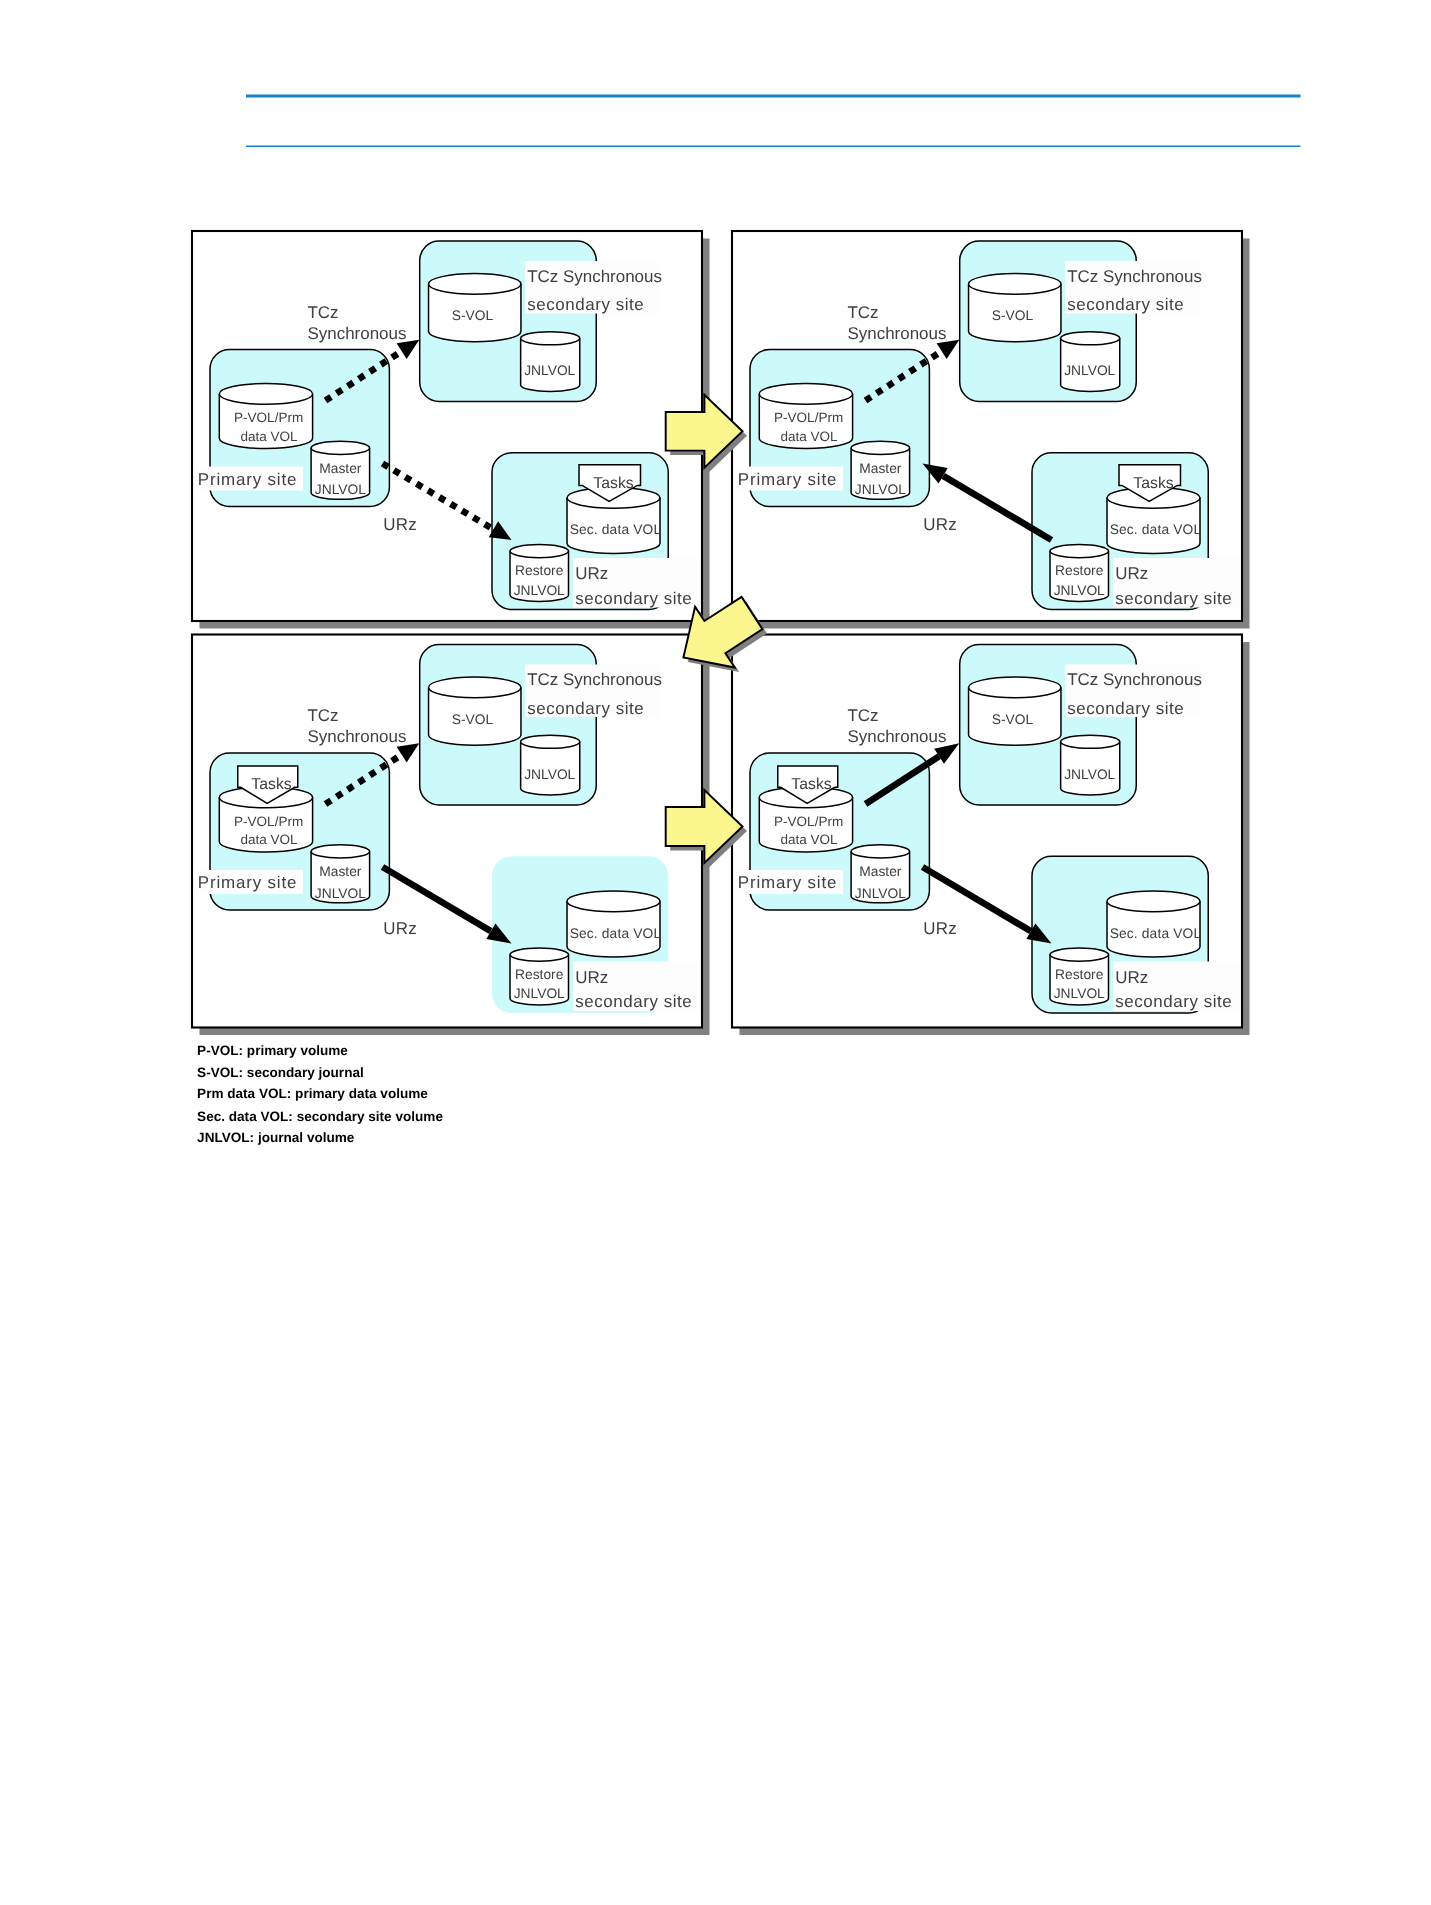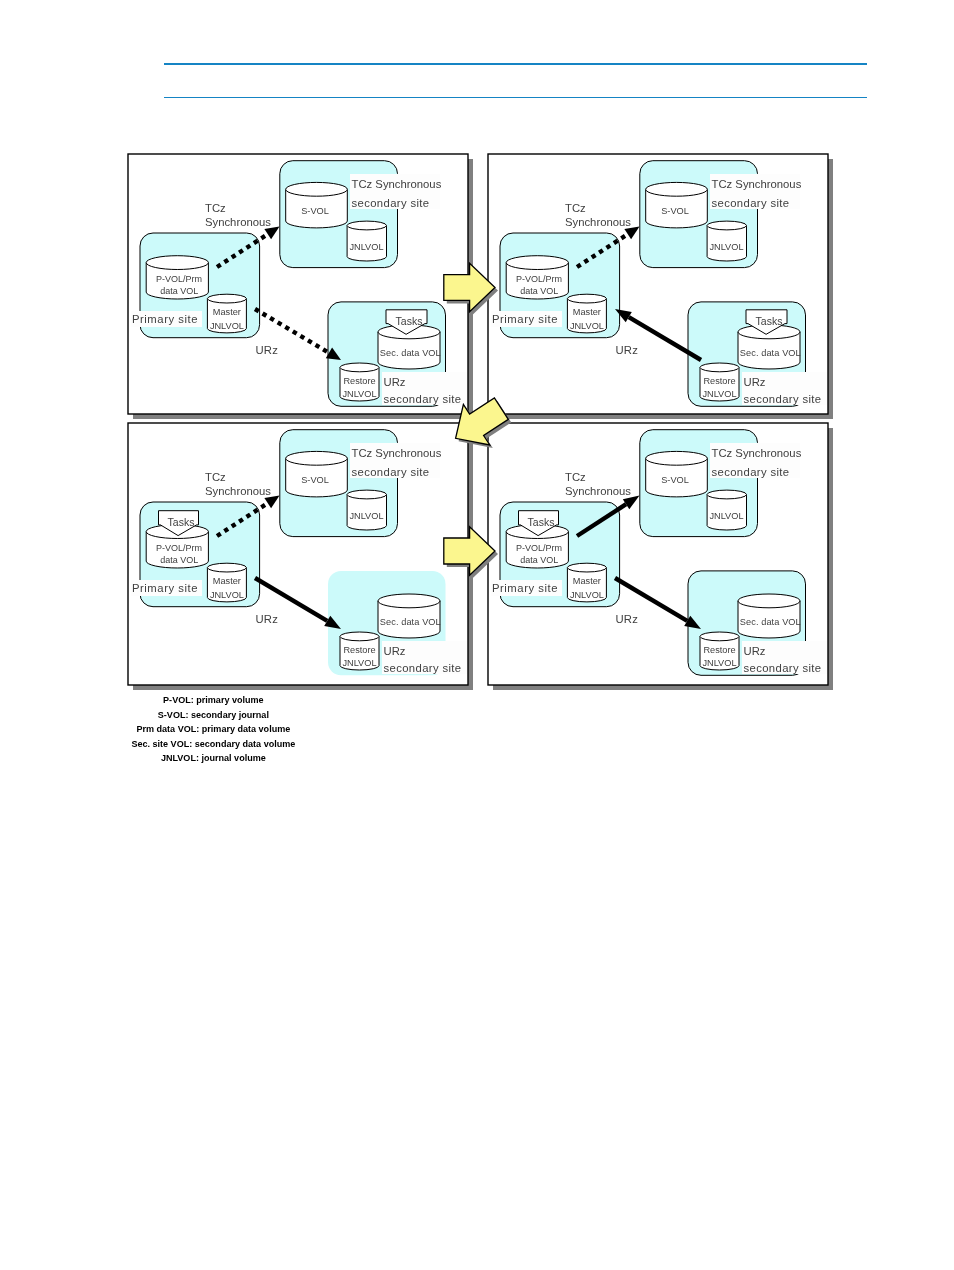--- a/index.html
+++ b/index.html
@@ -1,21 +1,21 @@
 <!DOCTYPE html>
 <html><head>
 <meta charset="utf-8">
 <style>
   html,body{margin:0;padding:0;}
   body{width:954px;height:1270px;background:#fff;font-family:"Liberation Sans",sans-serif;overflow:hidden;}
   .page{position:relative;width:954px;height:1270px;}
   .hdr-line{position:absolute;background:#1584c4;height:1.4px;left:163.6px;width:703.3px;}
   #fig{position:absolute;left:0;top:0;}
   #legend{position:absolute;left:131.4px;top:693px;}
-  .leg{font-family:"Liberation Sans",sans-serif;font-size:9.05px;font-weight:bold;color:#000;line-height:14.5px;white-space:nowrap;text-align:center;}
+  .leg{font-family:"Liberation Sans",sans-serif;font-size:9.05px;font-weight:bold;color:#000;line-height:14.5px;white-space:nowrap;}
   text{font-family:"Liberation Sans",sans-serif;}
 </style>
 </head>
 <body>
 
 <div class="page">
   <div class="hdr-line" style="top:63.2px;"></div>
   <div class="hdr-line" style="top:96.9px;"></div>
   <svg id="fig" width="954" height="720" viewBox="0 0 954 720">
 <g>
@@ -296,16 +296,16 @@
       </g>
 <g>
         <polygon points="446.8,541.0 472.6,541.0 472.6,529.7 498.0,554.0 472.6,578.3 472.6,567.0 446.8,567.0" fill="#7f7f7f"></polygon>
         <polygon points="443.8,538.0 469.6,538.0 469.6,526.7 495.0,551.0 469.6,575.3 469.6,564.0 443.8,564.0" fill="#fbf68e" stroke="#000" stroke-width="1.3"></polygon>
       </g>
   </svg>
   <div id="legend">
     <div class="leg">P-VOL: primary volume</div>
     <div class="leg">S-VOL: secondary journal</div>
     <div class="leg">Prm data VOL: primary data volume</div>
-    <div class="leg">Sec. site VOL: secondary data volume</div>
+    <div class="leg">Sec. data VOL: secondary site volume</div>
     <div class="leg">JNLVOL: journal volume</div>
   </div>
 </div>
 
 </body></html>

